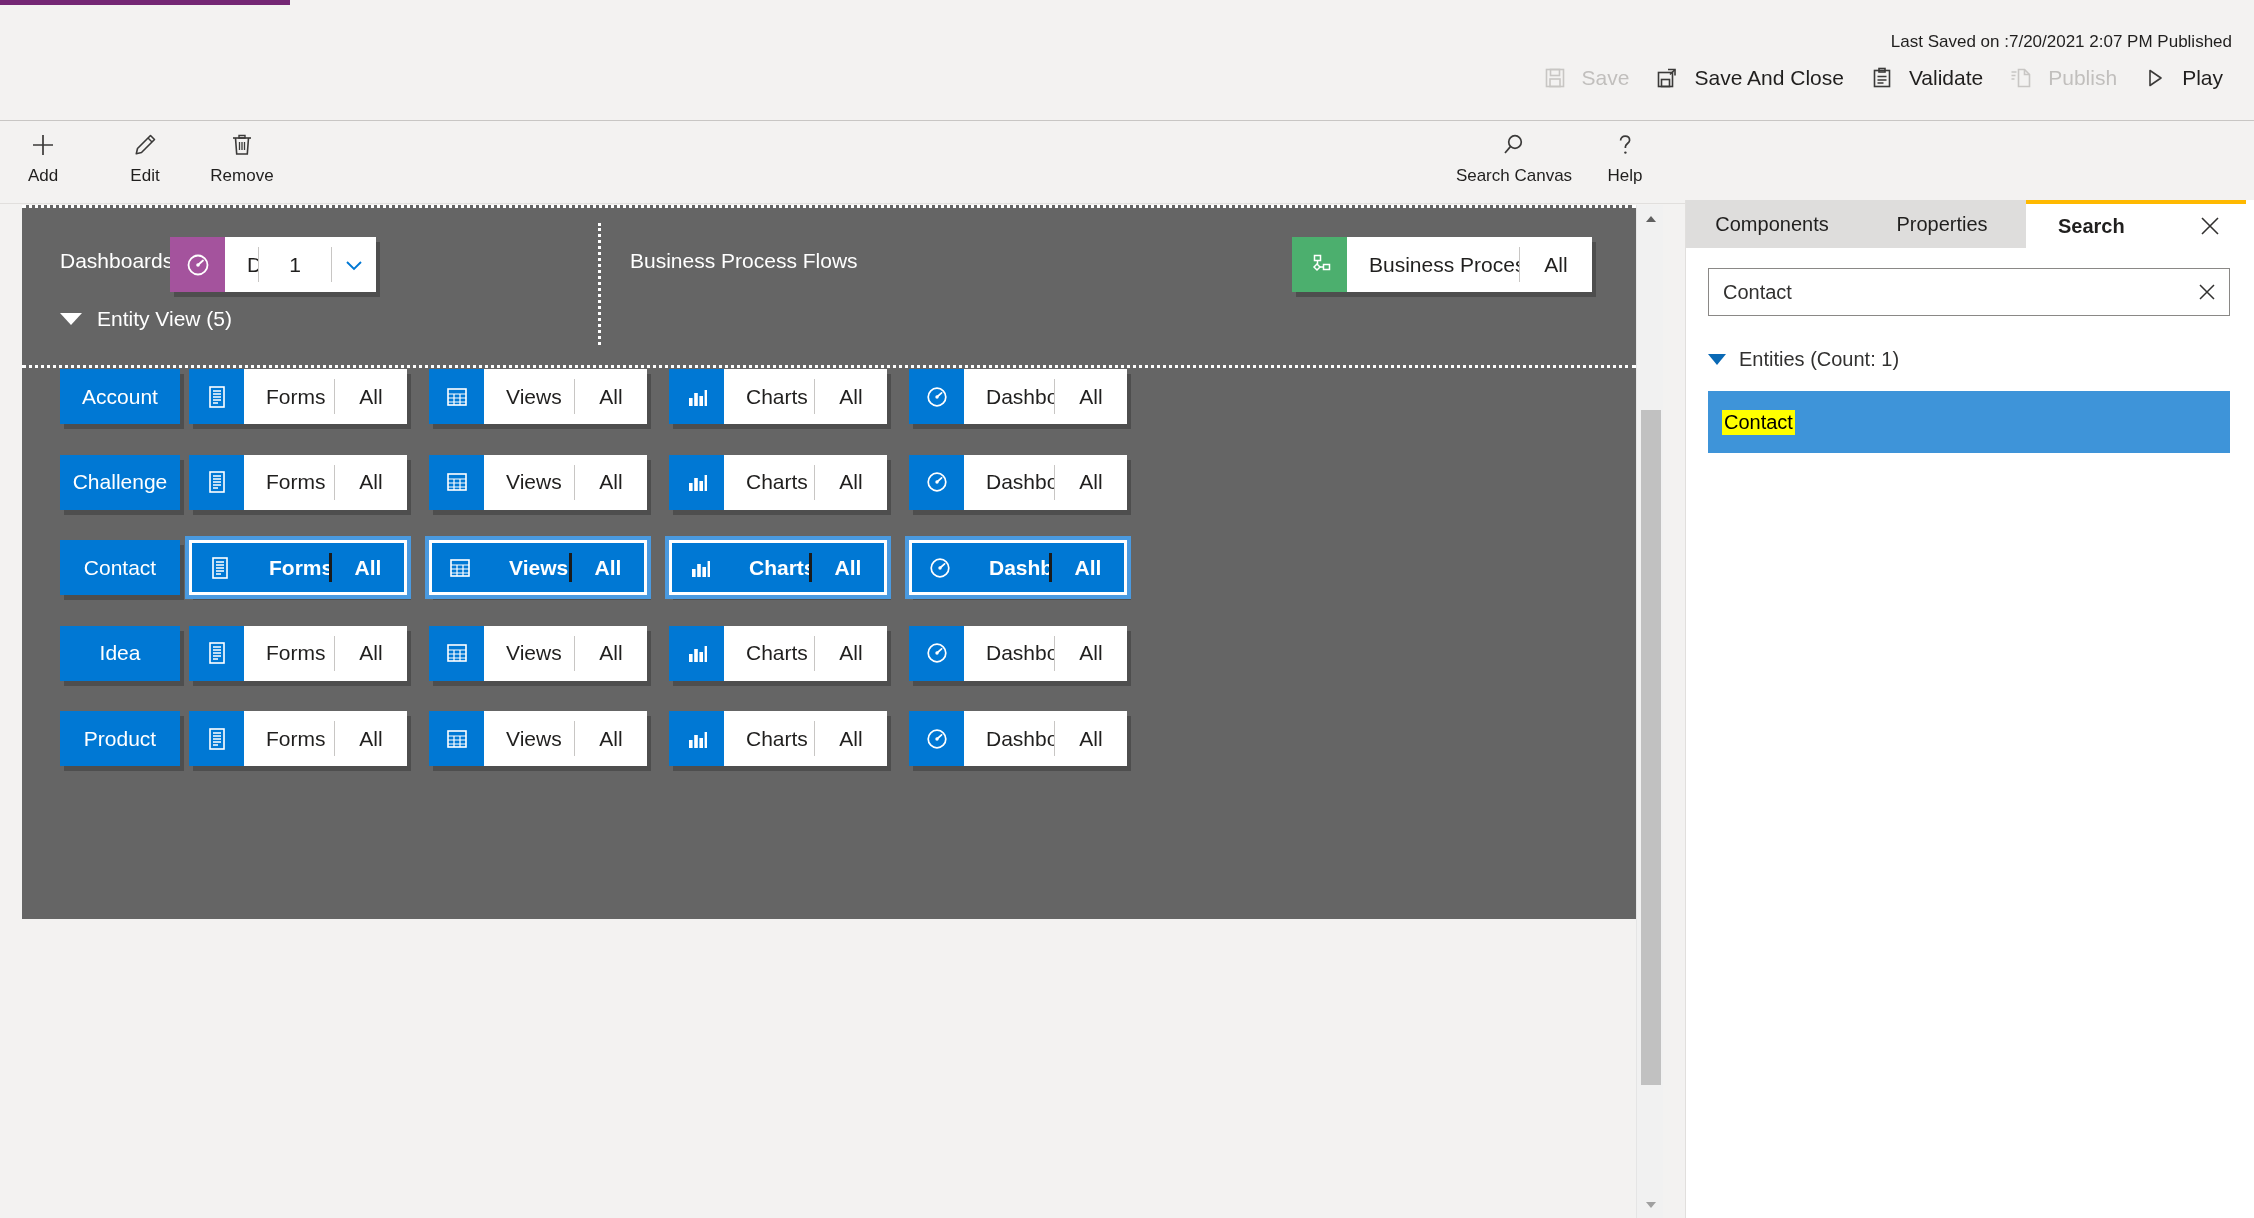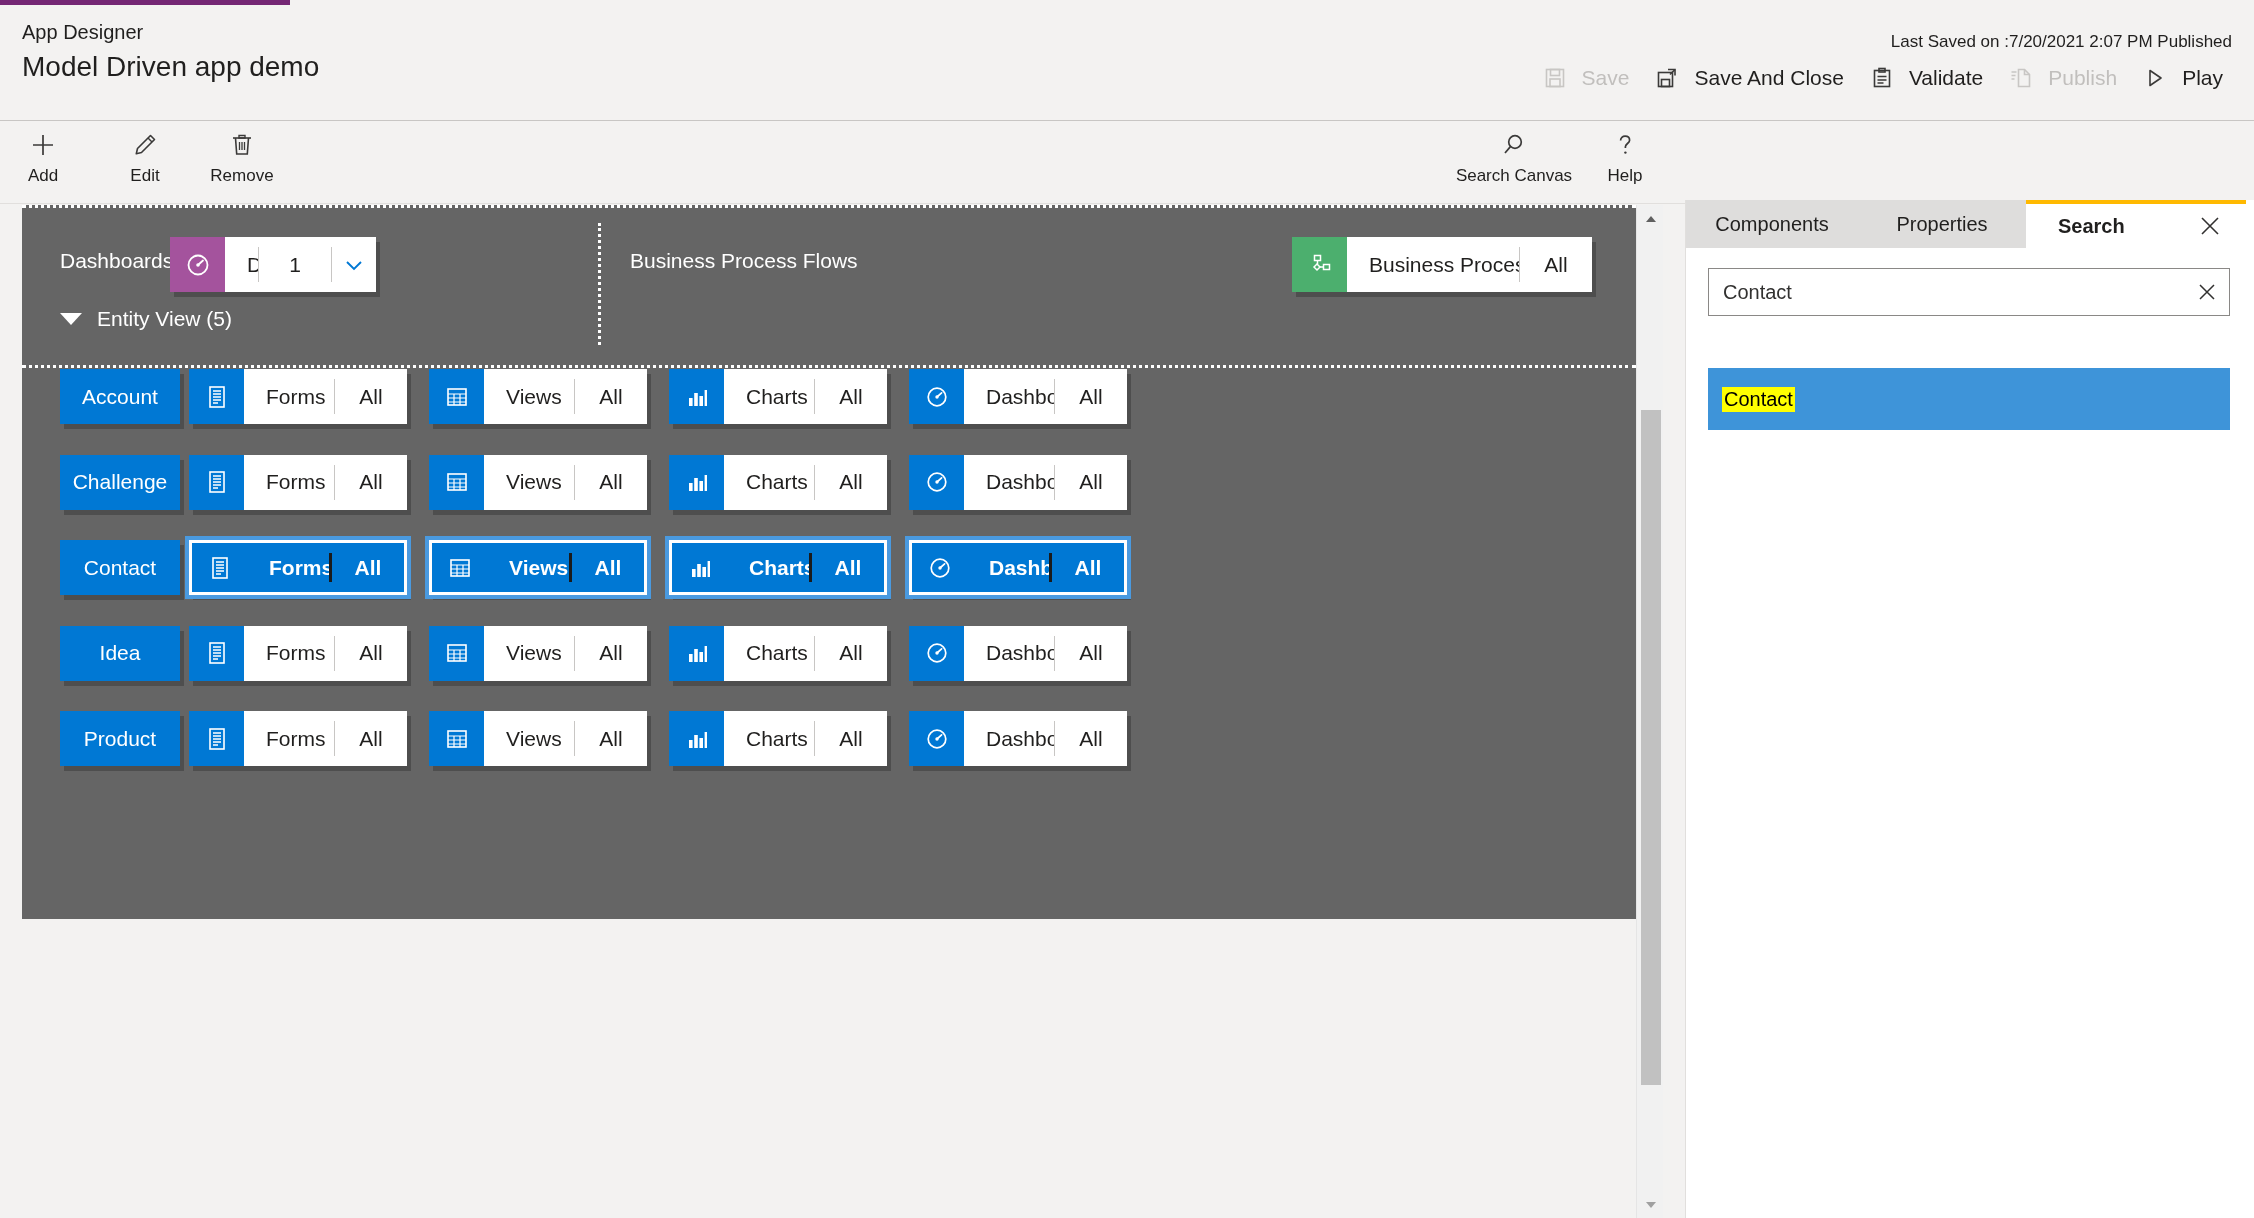--- a/index.html
+++ b/index.html
@@ -370,24 +370,20 @@
     font-size: 20px;
     padding: 1px 2px;
   }
 </style>
 </head>
 <body>
 
 <div id="accent-bar"></div>
 
 <div id="header">
-  <div id="header-titles">
-    <div id="app-designer-label">App Designer</div>
-    <div id="app-title">Model Driven app demo</div>
-  </div>
 
   <div id="saved-status">Last Saved on :7/20/2021 2:07 PM Published</div>
 
   <div id="header-commands">
 
     <div class="cmd disabled">
       <span>
         <svg width="24" height="24" viewBox="0 0 24 24" fill="none">
           <rect class="ic-stroke" x="3.5" y="3.5" width="17" height="17" stroke-width="1.6"></rect>
           <rect class="ic-stroke" x="7.5" y="3.5" width="9" height="6" stroke-width="1.6"></rect>
@@ -834,18 +830,22 @@
   <div id="search-box">
     <input id="search-value" type="text" value="Contact" style="">
     <div id="search-clear">
       <svg width="20" height="20" viewBox="0 0 20 20" fill="none">
         <path d="M3 3l14 14M17 3L3 17" stroke="#323130" stroke-width="1.5"></path>
       </svg>
     </div>
   </div>
 
   <div id="results-group">
+    <div id="results-header">
+      <span class="caret"></span>
+      <span id="results-header-text">Entities (Count: 1)</span>
+    </div>
     <div id="result-item">
       <span id="result-item-label">Contact</span>
     </div>
   </div>
 
 </div>
 
 </body></html>

